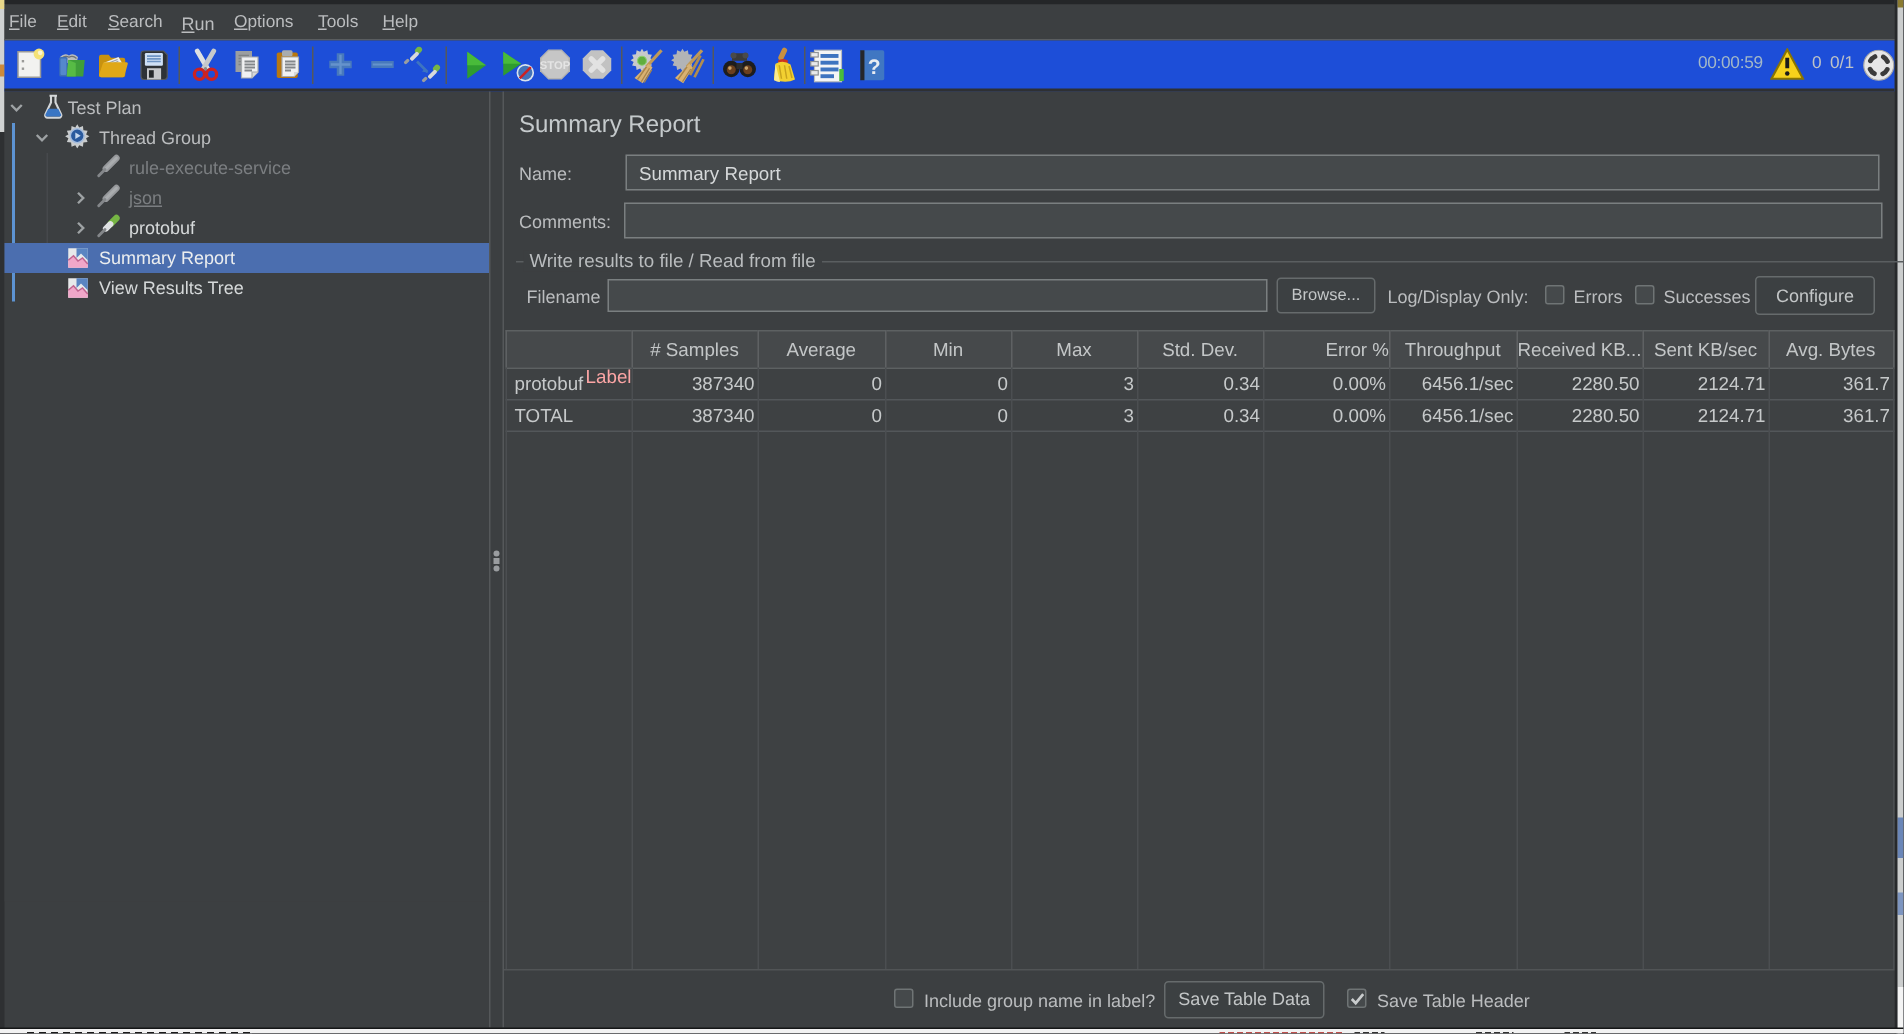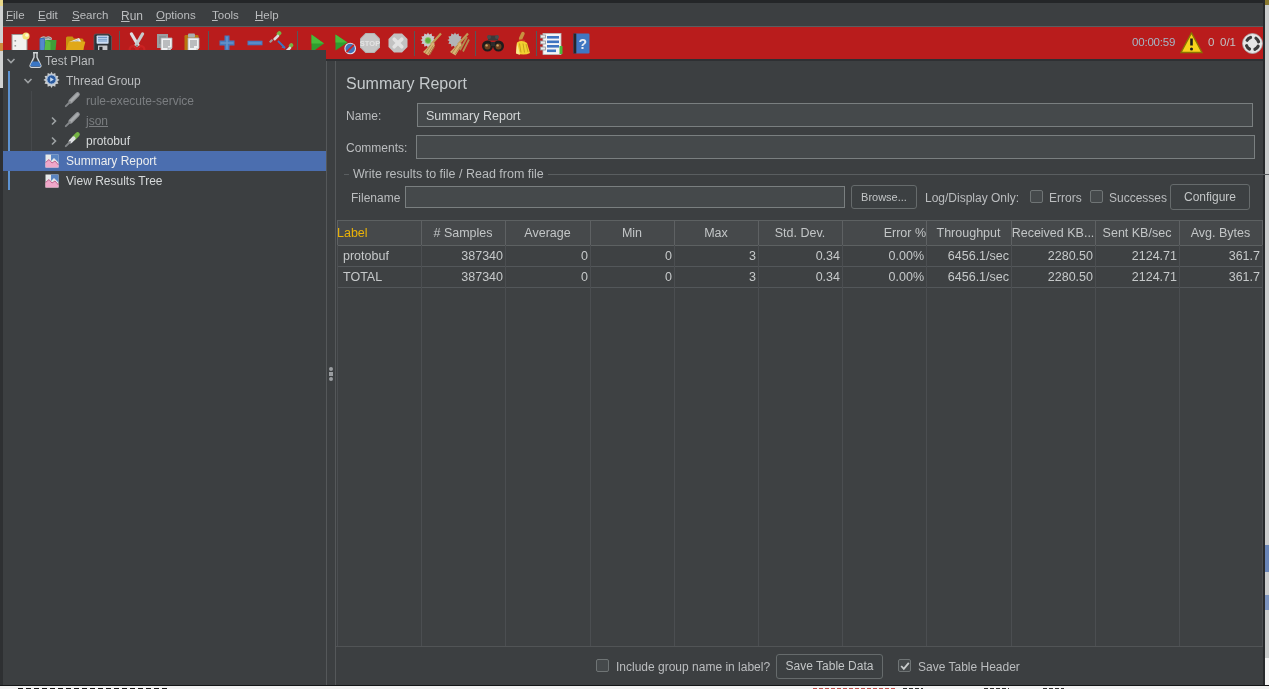--- a/index.html
+++ b/index.html
@@ -31,21 +31,21 @@
 <div class="abs" style="left:3px;top:3px;width:1260px;height:24px;background:#3c3f41;border-bottom:1px solid #5a5d5f;">
   <div class="abs txt" style="left:3px;top:6px;font-size:11.5px;"><u>F</u>ile</div>
   <div class="abs txt" style="left:35px;top:6px;font-size:11.5px;"><u>E</u>dit</div>
   <div class="abs txt" style="left:69px;top:6px;font-size:11.5px;"><u>S</u>earch</div>
   <div class="abs txt" style="left:118px;top:6px;font-size:12px;"><u>R</u>un</div>
   <div class="abs txt" style="left:153px;top:6px;font-size:11.5px;"><u>O</u>ptions</div>
   <div class="abs txt" style="left:209px;top:6px;font-size:11.5px;"><u>T</u>ools</div>
   <div class="abs txt" style="left:252px;top:6px;font-size:11.5px;"><u>H</u>elp</div>
 </div>
 
-<div class="abs" id="toolbar" style="left:3px;top:27px;width:1260px;height:34px;background:#b91c1c;border-bottom:2px solid #2e3033;">
+<div class="abs" id="toolbar" style="left:3px;top:27px;width:1260px;height:34px;background:#1d4ed8;border-bottom:2px solid #2e3033;">
 
   <svg class="abs" style="left:7px;top:5px;" width="20" height="21" viewBox="0 0 20 21">
     <rect x="2" y="2.5" width="15" height="17" fill="#f2f2f0" stroke="#9a9a98" stroke-width="1"></rect>
     <circle cx="16" cy="4" r="3.6" fill="#f5e277"></circle>
     <circle cx="16.8" cy="3.2" r="1.6" fill="#fbf6d2"></circle>
     <rect x="4.5" y="8" width="1.6" height="1.6" fill="#9a9a98"></rect>
     <rect x="4.5" y="13" width="1.6" height="1.6" fill="#9a9a98"></rect>
   </svg>
 
   <svg class="abs" style="left:34px;top:5px;" width="22" height="22" viewBox="0 0 22 22">
@@ -212,21 +212,21 @@
   </svg>
   <div class="abs" style="left:1205px;top:9px;font-size:11.5px;color:#bfc3c6;">0</div>
   <div class="abs" style="left:1217px;top:9px;font-size:11.5px;color:#bfc3c6;">0/1</div>
   <svg class="abs" style="left:1239px;top:6px;" width="21" height="21" viewBox="0 0 21 21">
     <circle cx="10.5" cy="10.5" r="10" fill="#e6e6e6"></circle>
     <circle cx="10.5" cy="10.5" r="10" fill="none" stroke="#a8a8a8" stroke-width="0.8"></circle>
     <circle cx="10.5" cy="10.5" r="6.3" fill="none" stroke="#3b3b3b" stroke-width="3.2" stroke-dasharray="4.2 5.7" stroke-dashoffset="7" stroke-linecap="round"></circle>
   </svg>
 </div>
 
-<div class="abs" id="tree" style="left:3px;top:50px;width:323px;height:540px;background:#3c3f41;padding-left:16px;">
+<div class="abs" id="tree" style="left:3px;top:61px;width:323px;height:540px;background:#3c3f41;padding-left:16px;">
 
   <div class="abs" style="left:5px;top:21px;width:1.5px;height:119px;background:#5d93d2;"></div>
   <div class="abs" style="left:28px;top:41px;width:1px;height:60px;background:#46494c;"></div>
 
   <div class="abs" style="left:0;top:101px;width:323px;height:20px;background:#4b6eaf;"></div>
 
   <svg class="abs" style="left:2px;top:5px;" width="12" height="12">
       <path d="M2.5 4 L6 7.5 L9.5 4" stroke="#9ea2a4" stroke-width="1.6" fill="none"></path>
     </svg>
   <svg class="abs" style="left:19px;top:25px;" width="12" height="12">
@@ -339,21 +339,21 @@
     <div class="abs" style="left:253px;top:0;width:1px;height:25px;background:#5e6163;"></div>
     <div class="abs" style="left:337px;top:0;width:1px;height:25px;background:#5e6163;"></div>
     <div class="abs" style="left:421px;top:0;width:1px;height:25px;background:#5e6163;"></div>
     <div class="abs" style="left:505px;top:0;width:1px;height:25px;background:#5e6163;"></div>
     <div class="abs" style="left:589px;top:0;width:1px;height:25px;background:#5e6163;"></div>
     <div class="abs" style="left:674px;top:0;width:1px;height:25px;background:#5e6163;"></div>
     <div class="abs" style="left:758px;top:0;width:1px;height:25px;background:#5e6163;"></div>
     <div class="abs" style="left:842px;top:0;width:1px;height:25px;background:#5e6163;"></div>
     <div class="abs" style="left:925px;top:0;width:1px;height:25px;background:#5e6163;"></div>
 
-    <div class="abs tc" style="left:0px;top:6px;width:84px;text-align:left;color:#eab308;">Label</div>
+    <div class="abs tc" style="left:0px;top:24px;width:84px;text-align:right;color:#fca5a5;">Label</div>
     <div class="abs tc" style="left:84px;top:6px;width:84px;text-align:center;color:#c3c6c7;"># Samples</div>
     <div class="abs tc" style="left:168px;top:6px;width:85px;text-align:center;color:#c3c6c7;">Average</div>
     <div class="abs tc" style="left:253px;top:6px;width:84px;text-align:center;color:#c3c6c7;">Min</div>
     <div class="abs tc" style="left:337px;top:6px;width:84px;text-align:center;color:#c3c6c7;">Max</div>
     <div class="abs tc" style="left:421px;top:6px;width:84px;text-align:center;color:#c3c6c7;">Std. Dev.</div>
     <div class="abs tc" style="left:505px;top:6px;width:84px;text-align:right;color:#c3c6c7;">Error %</div>
     <div class="abs tc" style="left:589px;top:6px;width:85px;text-align:center;color:#c3c6c7;">Throughput</div>
     <div class="abs tc" style="left:674px;top:6px;width:84px;text-align:center;color:#c3c6c7;">Received KB...</div>
     <div class="abs tc" style="left:758px;top:6px;width:84px;text-align:center;color:#c3c6c7;">Sent KB/sec</div>
     <div class="abs tc" style="left:842px;top:6px;width:83px;text-align:center;color:#c3c6c7;">Avg. Bytes</div>

